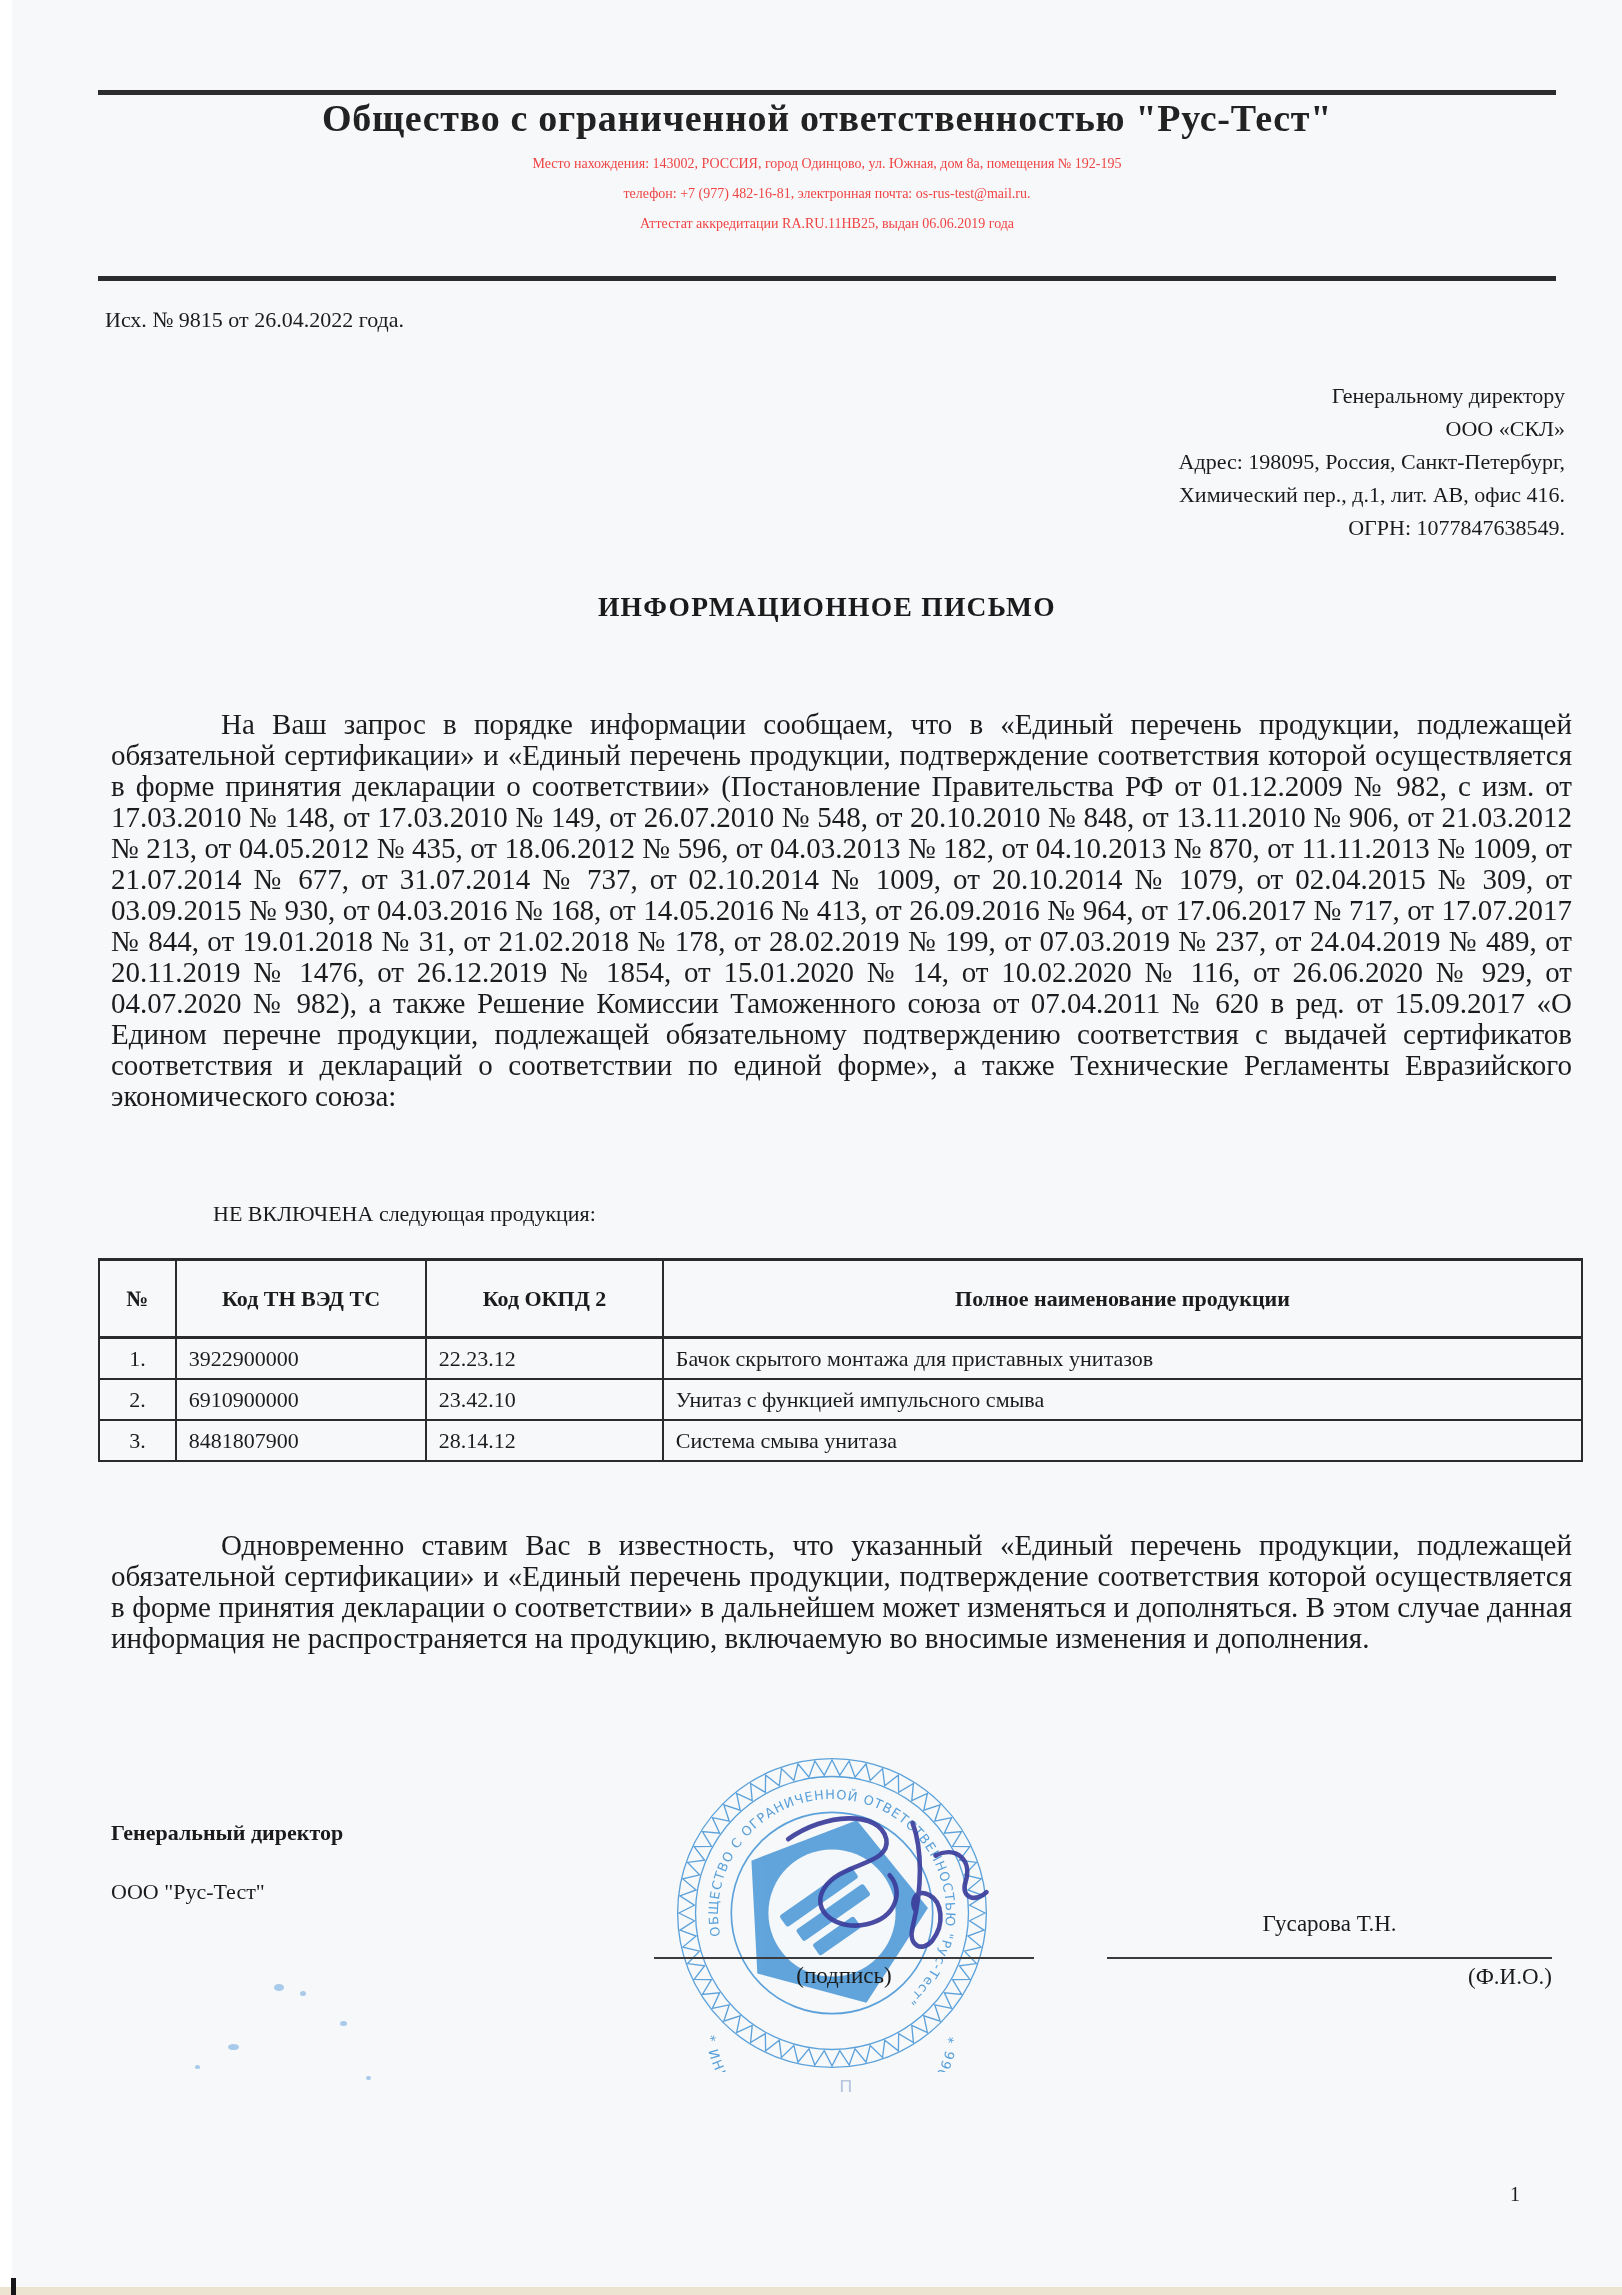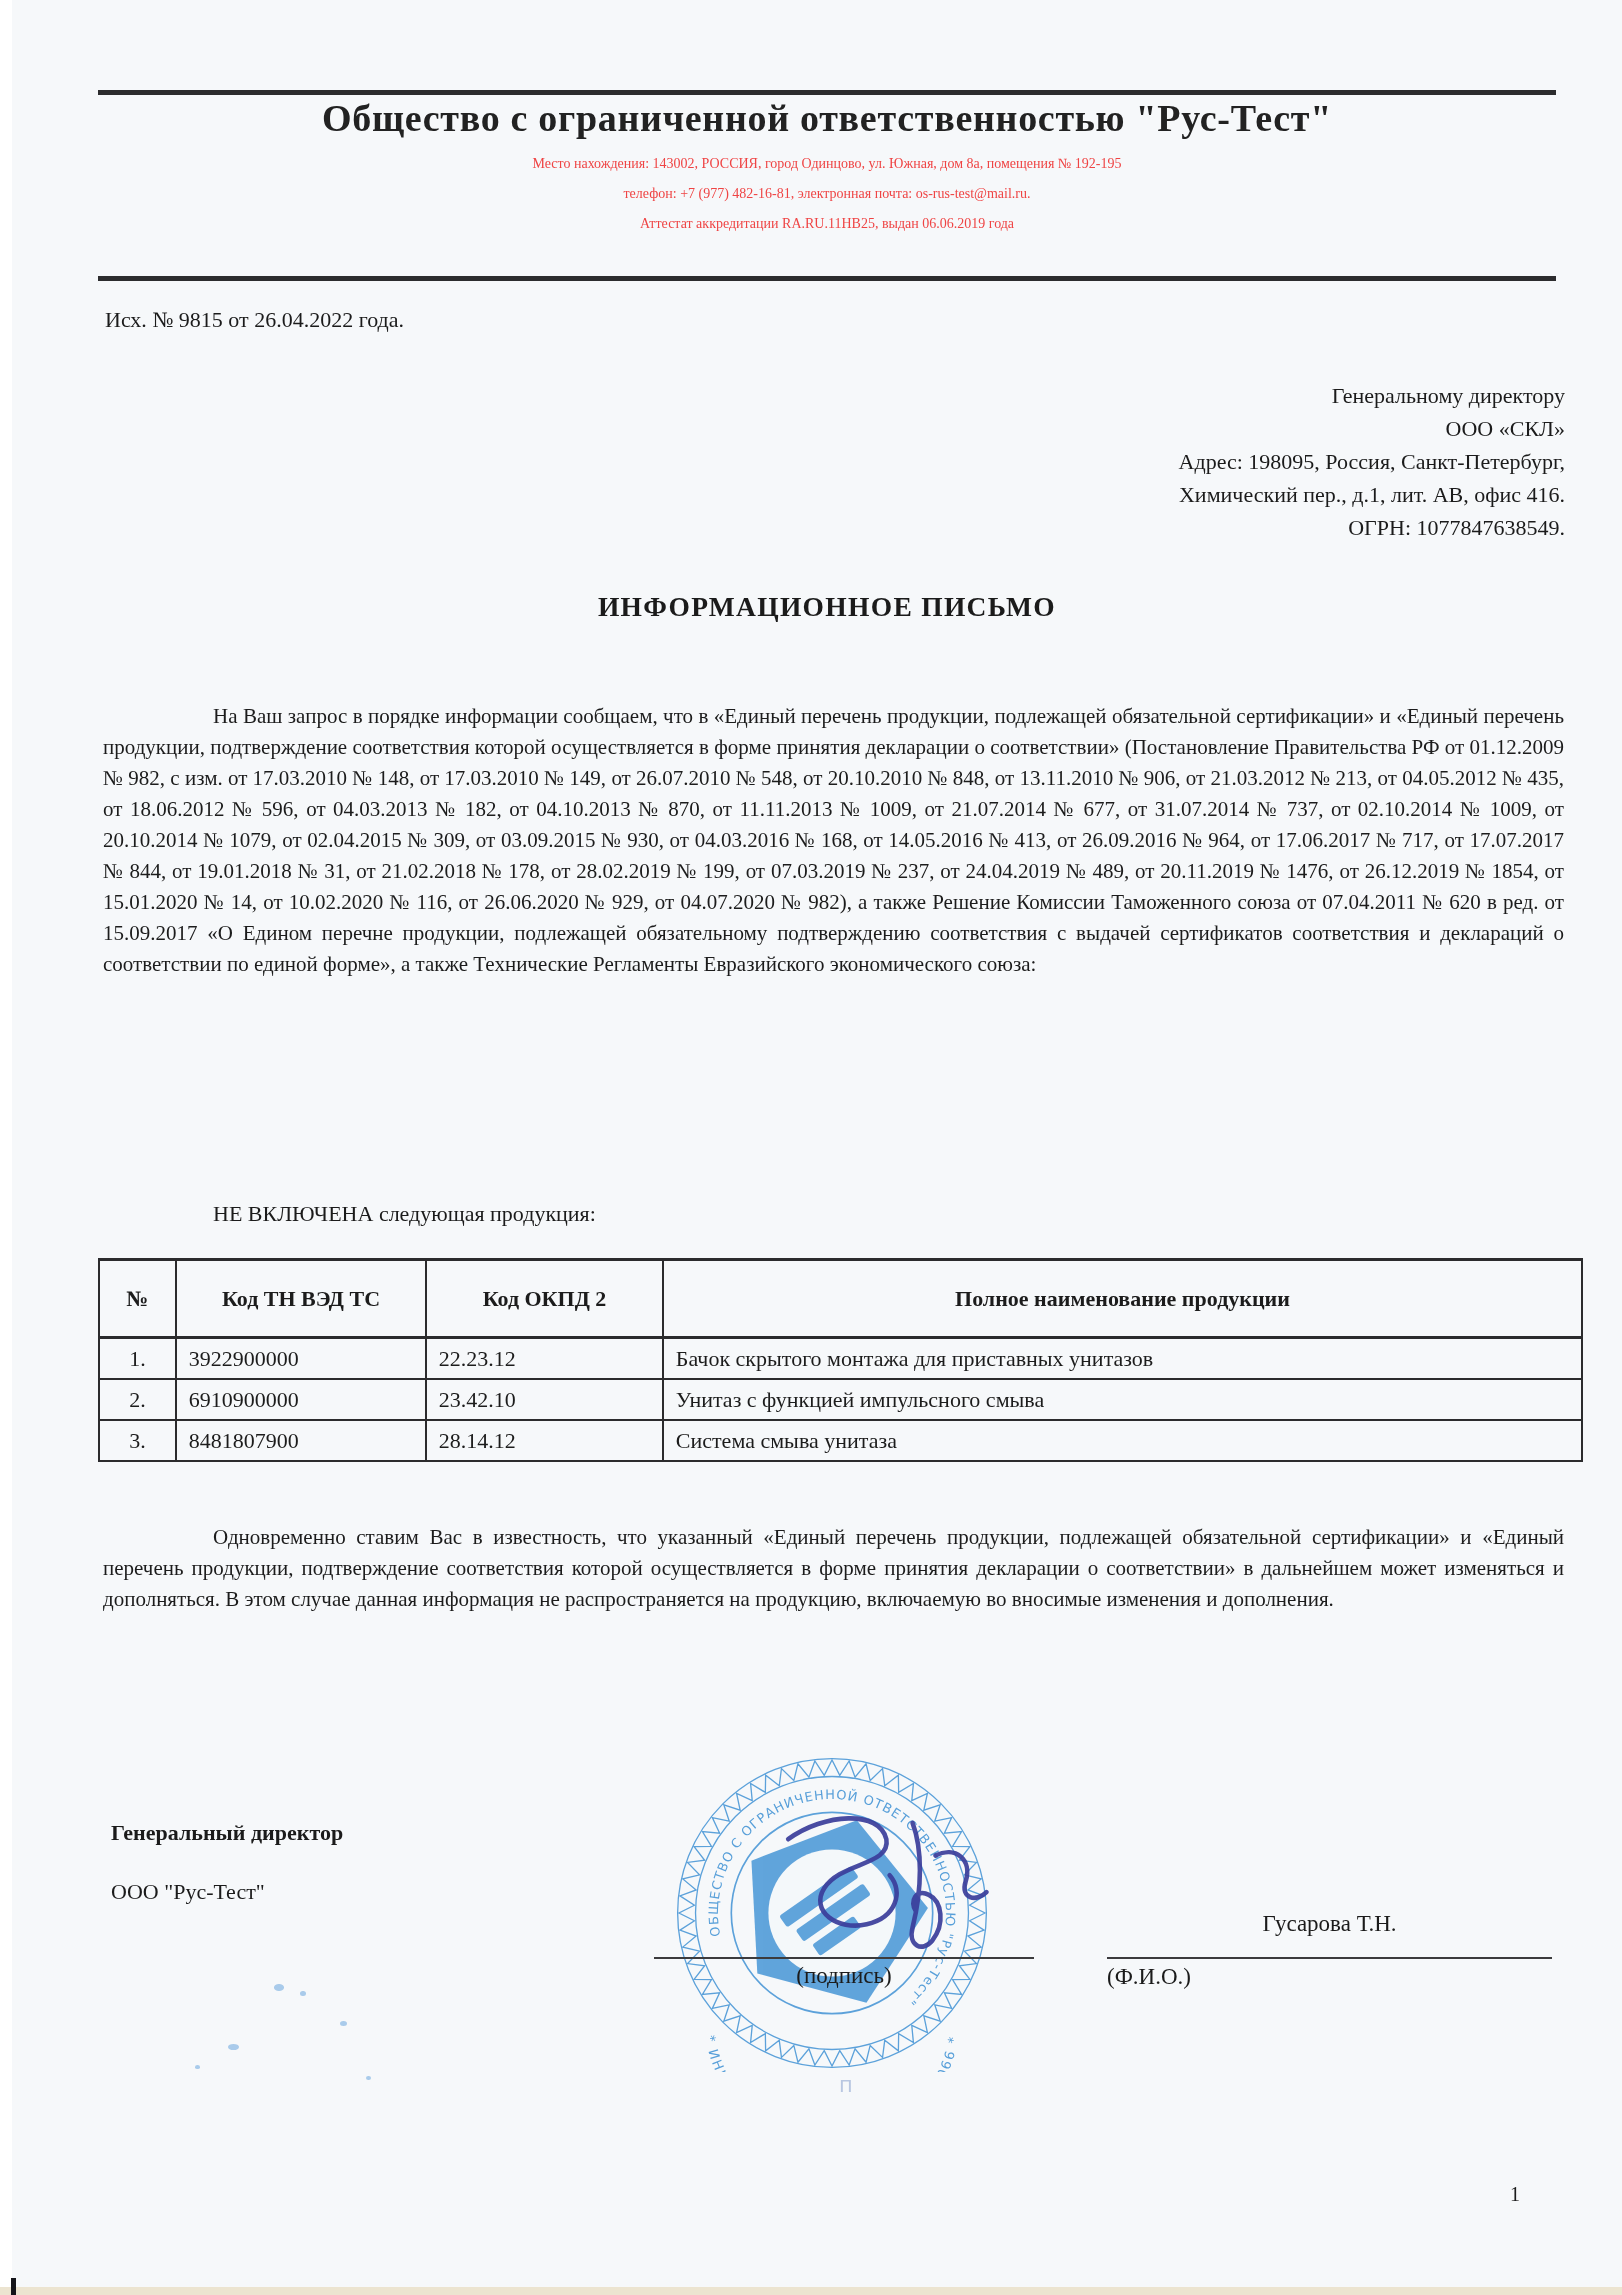--- a/index.html
+++ b/index.html
@@ -17,21 +17,21 @@
   .company-title{margin:0 0 9.2px 0;font-size:38px;font-weight:700;letter-spacing:0.7px;color:#222;}
   .lh-line{font-size:14px;line-height:30px;color:#ef4444;}
 
   .outgoing{position:absolute;left:105px;top:291px;font-size:22px;margin-top:16px;}
 
   .recipient{position:absolute;right:58px;top:359px;text-align:right;font-size:22px;line-height:33px;margin-top:20px;}
 
   .doc-title{position:absolute;left:98px;top:591px;width:1458px;text-align:center;
              font-size:27.5px;font-weight:700;letter-spacing:1.3px;}
 
-  .para{position:absolute;left:103px;width:1461px;margin:0;font-size:21px;line-height:31px;
+  .para{position:absolute;left:103px;width:1461px;margin:8px;font-size:29px;line-height:31px;
         text-align:justify;text-indent:110px;color:#1c1c1c;}
   .para1{top:701px;}
   .para2{top:1522px;}
   .not-included{position:absolute;left:213px;top:1201px;font-size:22px;}
 
   .products{position:absolute;left:98px;top:1258px;width:1483px;border-collapse:collapse;
             font-size:22px;color:#1c1c1c;table-layout:fixed;}
   .products th,.products td{border:2px solid #2b2b2d;padding:0 11.8px;overflow:hidden;white-space:nowrap;}
   .products th{height:75px;font-weight:700;text-align:center;border-bottom-width:3.3px;border-top-width:3.3px;}
   .products td{height:39px;text-align:left;}
@@ -42,21 +42,21 @@
   .sig-label-2{position:absolute;left:111px;top:1879px;font-size:22px;}
 
   .stamp-box{position:absolute;left:673px;top:1754px;width:318px;height:318px;}
   .signature-box{position:absolute;left:726px;top:1777px;width:288px;height:220px;}
 
   .sig-line{position:absolute;top:1957px;height:2px;background:#3b3b3d;}
   .sig-line-left{left:654px;width:380px;}
   .sig-line-right{left:1107px;width:445px;}
   .sig-caption{position:absolute;left:654px;width:380px;top:1963px;text-align:center;font-size:23px;}
   .fio-name{position:absolute;left:1107px;width:445px;top:1911px;text-align:center;font-size:23px;}
-  .fio-caption{position:absolute;left:1107px;width:445px;top:1964px;text-align:left;font-size:23px;}
+  .fio-caption{position:absolute;left:1107px;width:445px;top:1964px;text-align:right;font-size:23px;}
 
   .page-number{position:absolute;left:1510px;top:2183px;font-size:20px;}
 
   .speck{position:absolute;border-radius:50%;background:rgba(92,158,219,.5);filter:blur(0.7px);}
   .ghost-mark{position:absolute;left:839px;top:2073px;font-size:21px;color:rgba(110,140,195,.45);
               font-family:"DejaVu Sans",sans-serif;}
 </style>
 </head>
 <body>
 

